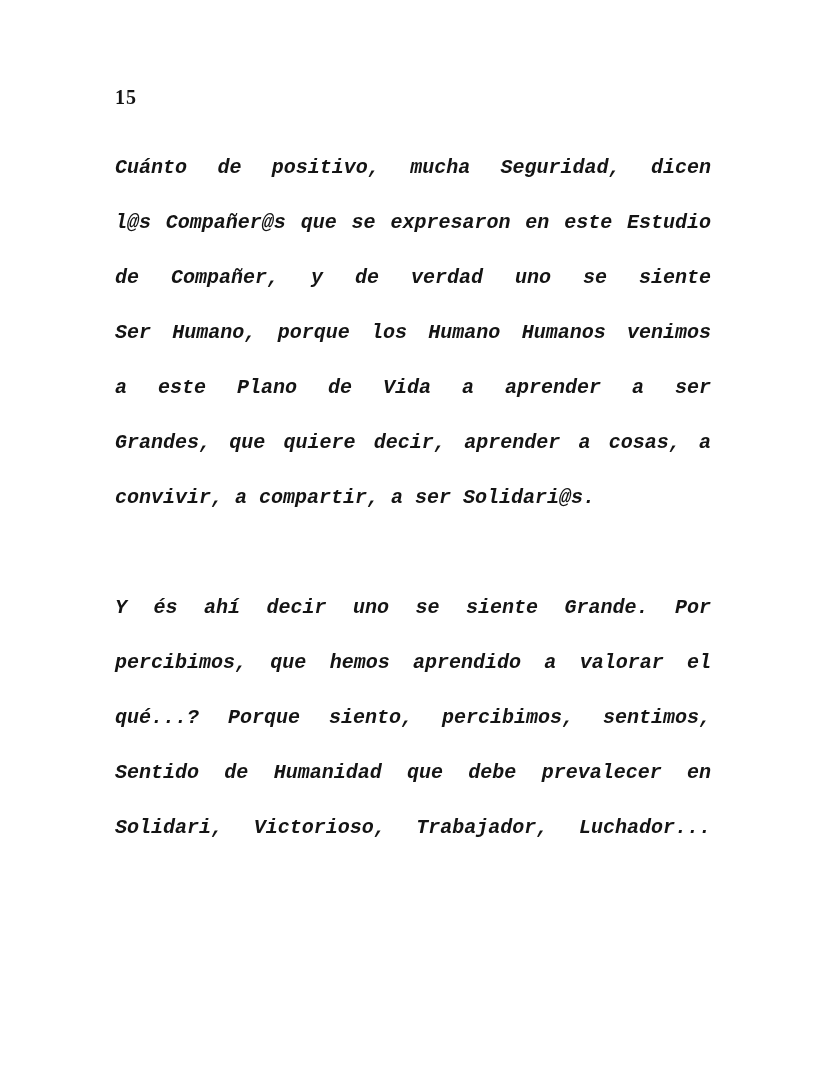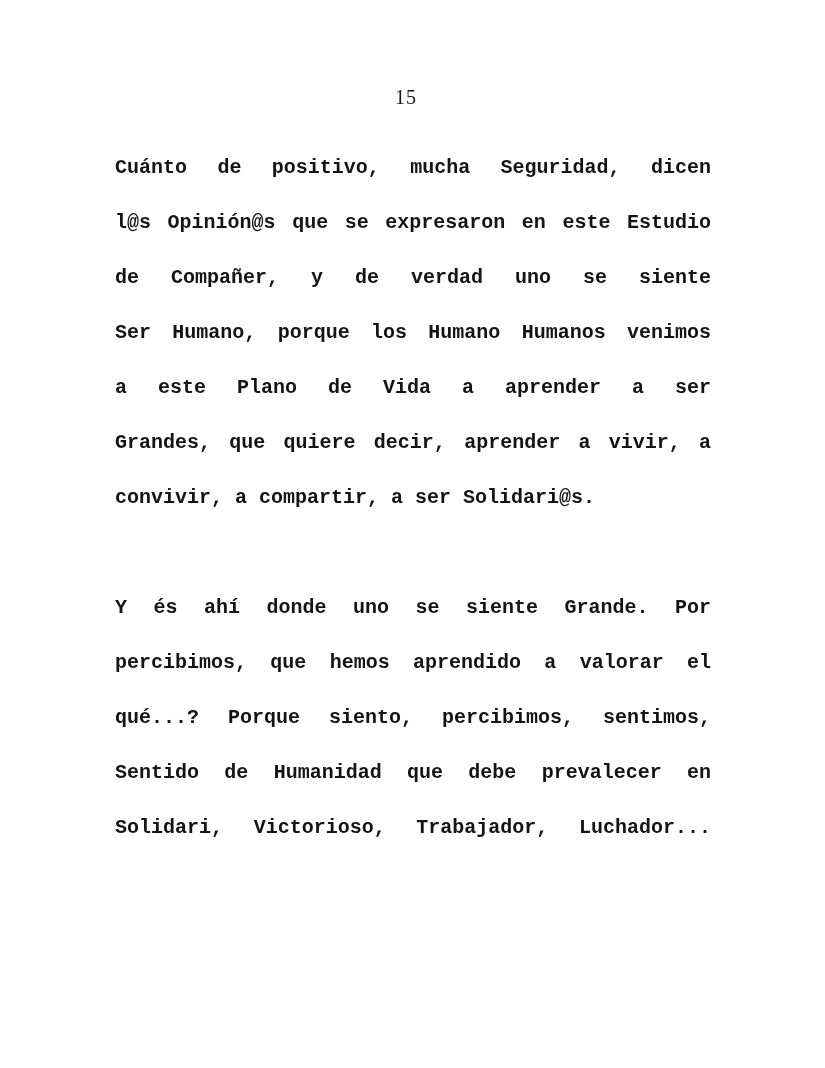--- a/index.html
+++ b/index.html
@@ -13,72 +13,73 @@
     height: 1068px;
     background: #ffffff;
     overflow: hidden;
     font-family: "Liberation Mono", "DejaVu Sans Mono", monospace;
     font-weight: bold;
     color: #141414;
   }
   .page-number {
     position: absolute;
     top: 86px;
-    left: 108px;
+    left: 115px;
     width: 596px;
-    text-align: center;
+    text-align: left;
     font-family: "Liberation Serif", "DejaVu Serif", serif;
     font-size: 20px;
-    font-weight: normal;
+    font-weight: bold;
     letter-spacing: 1px;
   }
   .content {
     position: absolute;
     left: 115px;
     top: 140px;
     width: 596px;
   }
   .paragraph {
     margin: 0 0 55px 0;
   }
   .line {
     font-size: 20px;
     line-height: 55px;
     height: 55px;
     text-align: justify;
     text-align-last: justify;
     -moz-text-align-last: justify;
     white-space: normal;
+    font-style: italic;
   }
   .line.flush-left {
     text-align-last: left;
     -moz-text-align-last: left;
   }
 </style>
 </head>
 <body>
 
 <div class="page">
 
   <div class="page-number">15</div>
 
   <div class="content">
 
     <div class="paragraph">
       <div class="line">Cuánto de positivo, mucha Seguridad, dicen</div>
-      <div class="line">l@s Opinión@s que se expresaron en este Estudio</div>
+      <div class="line">l@s Compañer@s que se expresaron en este Estudio</div>
       <div class="line">de Compañer, y de verdad uno se siente</div>
       <div class="line">Ser Humano, porque los Humano Humanos venimos</div>
       <div class="line">a este Plano de Vida a aprender a ser</div>
-      <div class="line">Grandes, que quiere decir, aprender a vivir, a</div>
+      <div class="line">Grandes, que quiere decir, aprender a cosas, a</div>
       <div class="line flush-left">convivir, a compartir, a ser Solidari@s.</div>
     </div>
 
     <div class="paragraph">
-      <div class="line">Y és ahí donde uno se siente Grande. Por</div>
+      <div class="line">Y és ahí decir uno se siente Grande. Por</div>
       <div class="line">percibimos, que hemos aprendido a valorar el</div>
       <div class="line">qué...? Porque siento, percibimos, sentimos,</div>
       <div class="line">Sentido de Humanidad que debe prevalecer en</div>
       <div class="line">Solidari, Victorioso, Trabajador, Luchador...</div>
     </div>
 
   </div>
 </div>
 
 </body></html>

